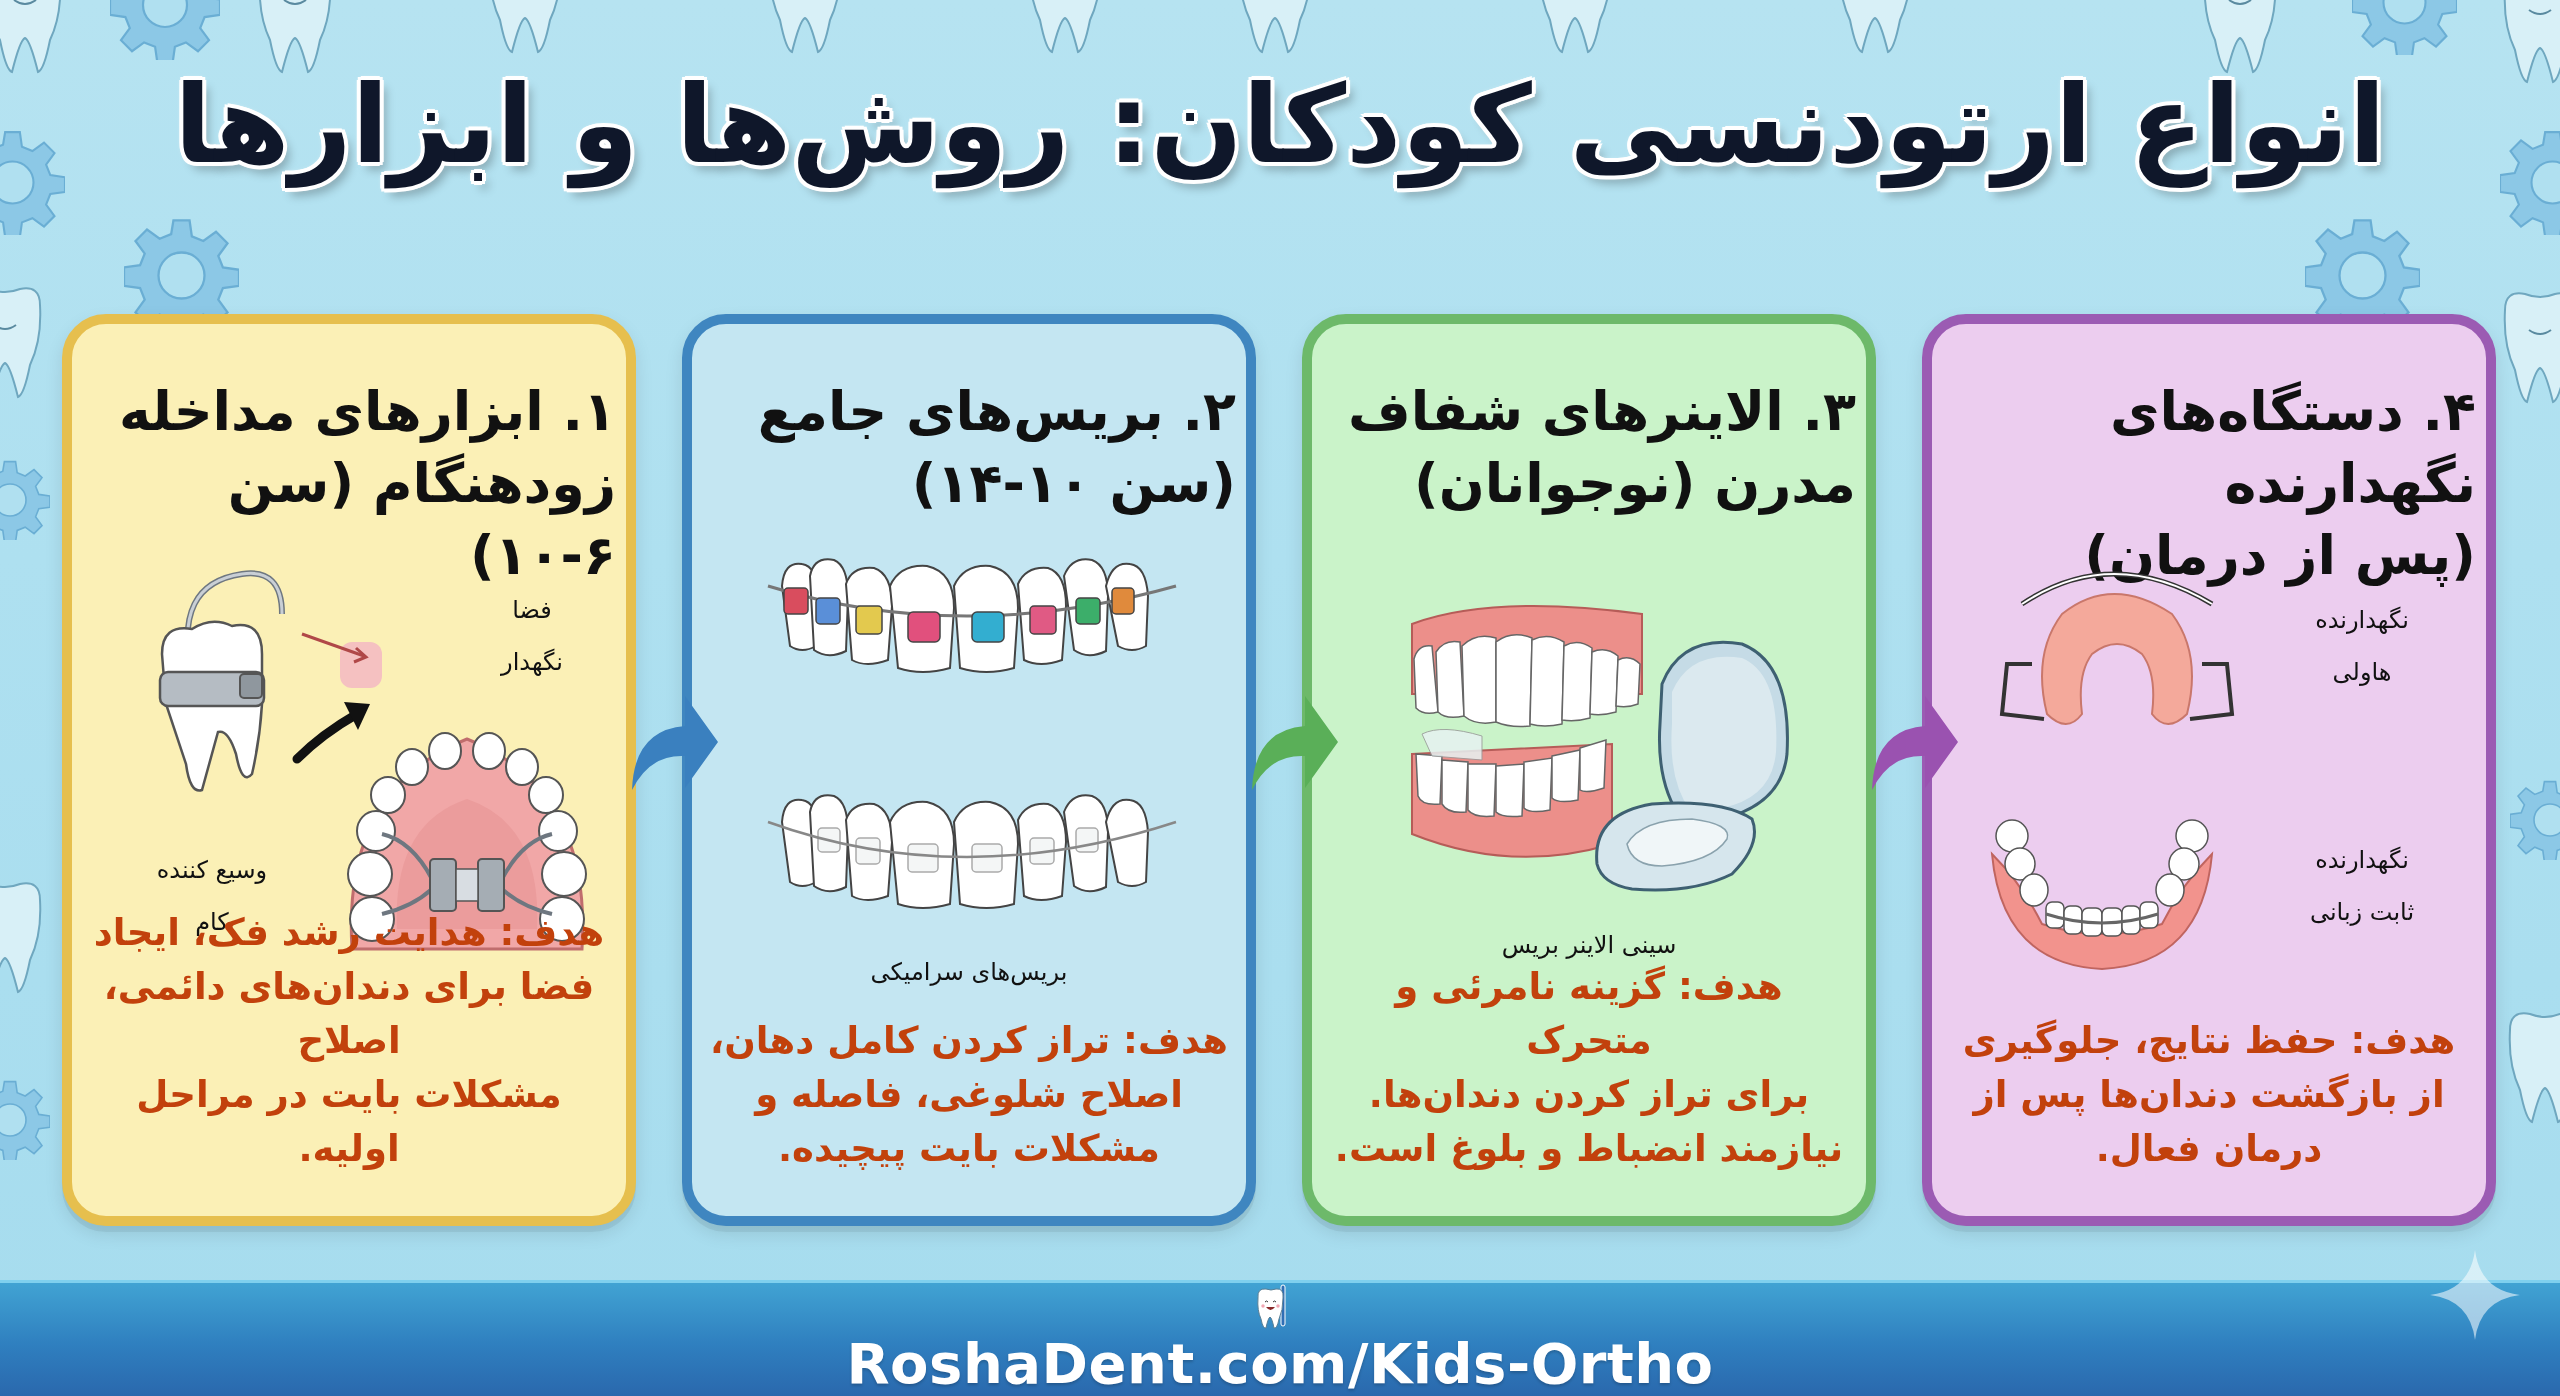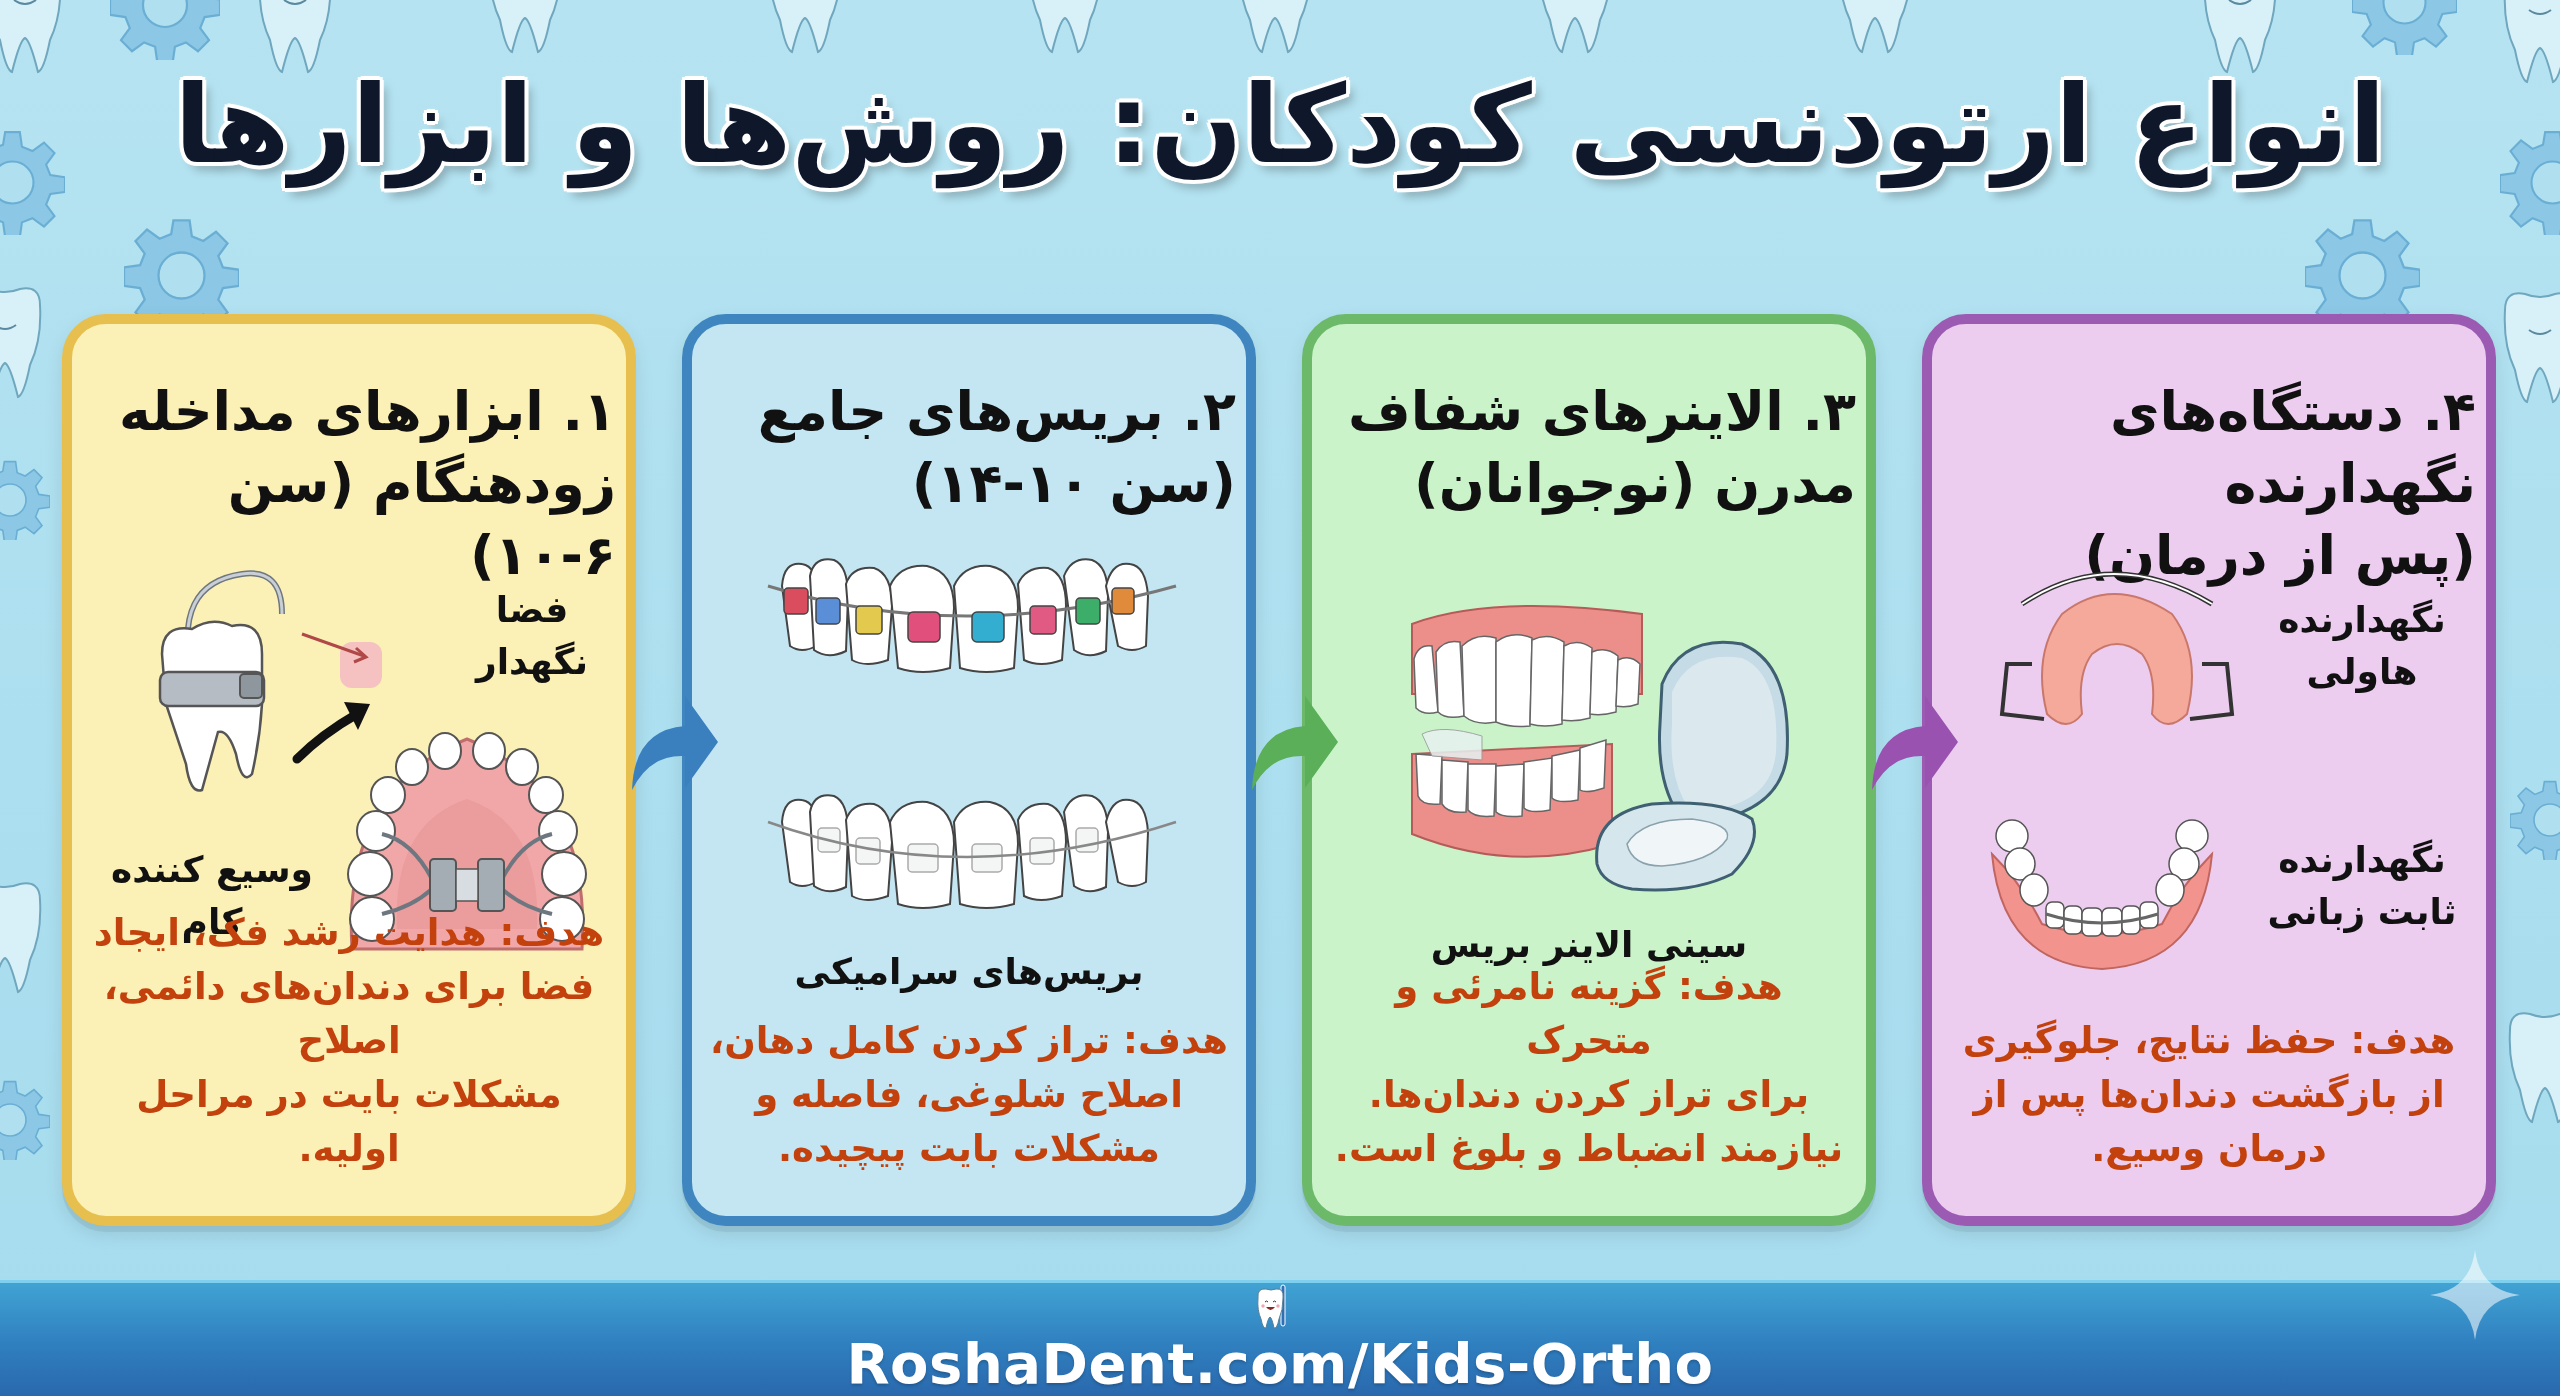--- a/index.html
+++ b/index.html
@@ -63,22 +63,22 @@
       position: absolute;
       bottom: 40px; left: 16px; right: 16px;
       text-align: center;
       font-size: 37px;
       font-weight: bold;
       line-height: 54px;
       color: #c2410c;
     }
     .label {
       position: absolute;
-      font-size: 36px;
-      font-weight: bold;
+      font-size: 24px;
+      font-weight: normal;
       line-height: 52px;
       text-align: center;
       color: #111;
     }
     .illus { position: absolute; }
 
     
     .arrow { position: absolute; top: 690px; width: 90px; height: 110px; }
 
     
@@ -401,21 +401,21 @@
       <path d="M64 100 Q120 118 176 100" stroke="#666" stroke-width="3" fill="none"></path>
     </svg>
     <div class="label" style="left:330px;top:510px;width:200px;">
       <div>نگهدارنده</div>
       <div>ثابت زبانی</div>
     </div>
 
     <div class="card-goal">
       <div>هدف: حفظ نتایج، جلوگیری</div>
       <div>از بازگشت دندان‌ها پس از</div>
-      <div>درمان وسیع.</div>
+      <div>درمان فعال.</div>
     </div>
   </section>
 </div>
 
 <svg class="arrow" style="left:630px" viewBox="0 0 90 110">
   <path d="M2 100 Q4 40 55 36 L55 6 L88 52 L55 98 L55 66 Q20 64 2 100z" fill="#3a80bf"></path>
 </svg>
 <svg class="arrow" style="left:1250px" viewBox="0 0 90 110">
   <path d="M2 100 Q4 40 55 36 L55 6 L88 52 L55 98 L55 66 Q20 64 2 100z" fill="#5aaf58"></path>
 </svg>

